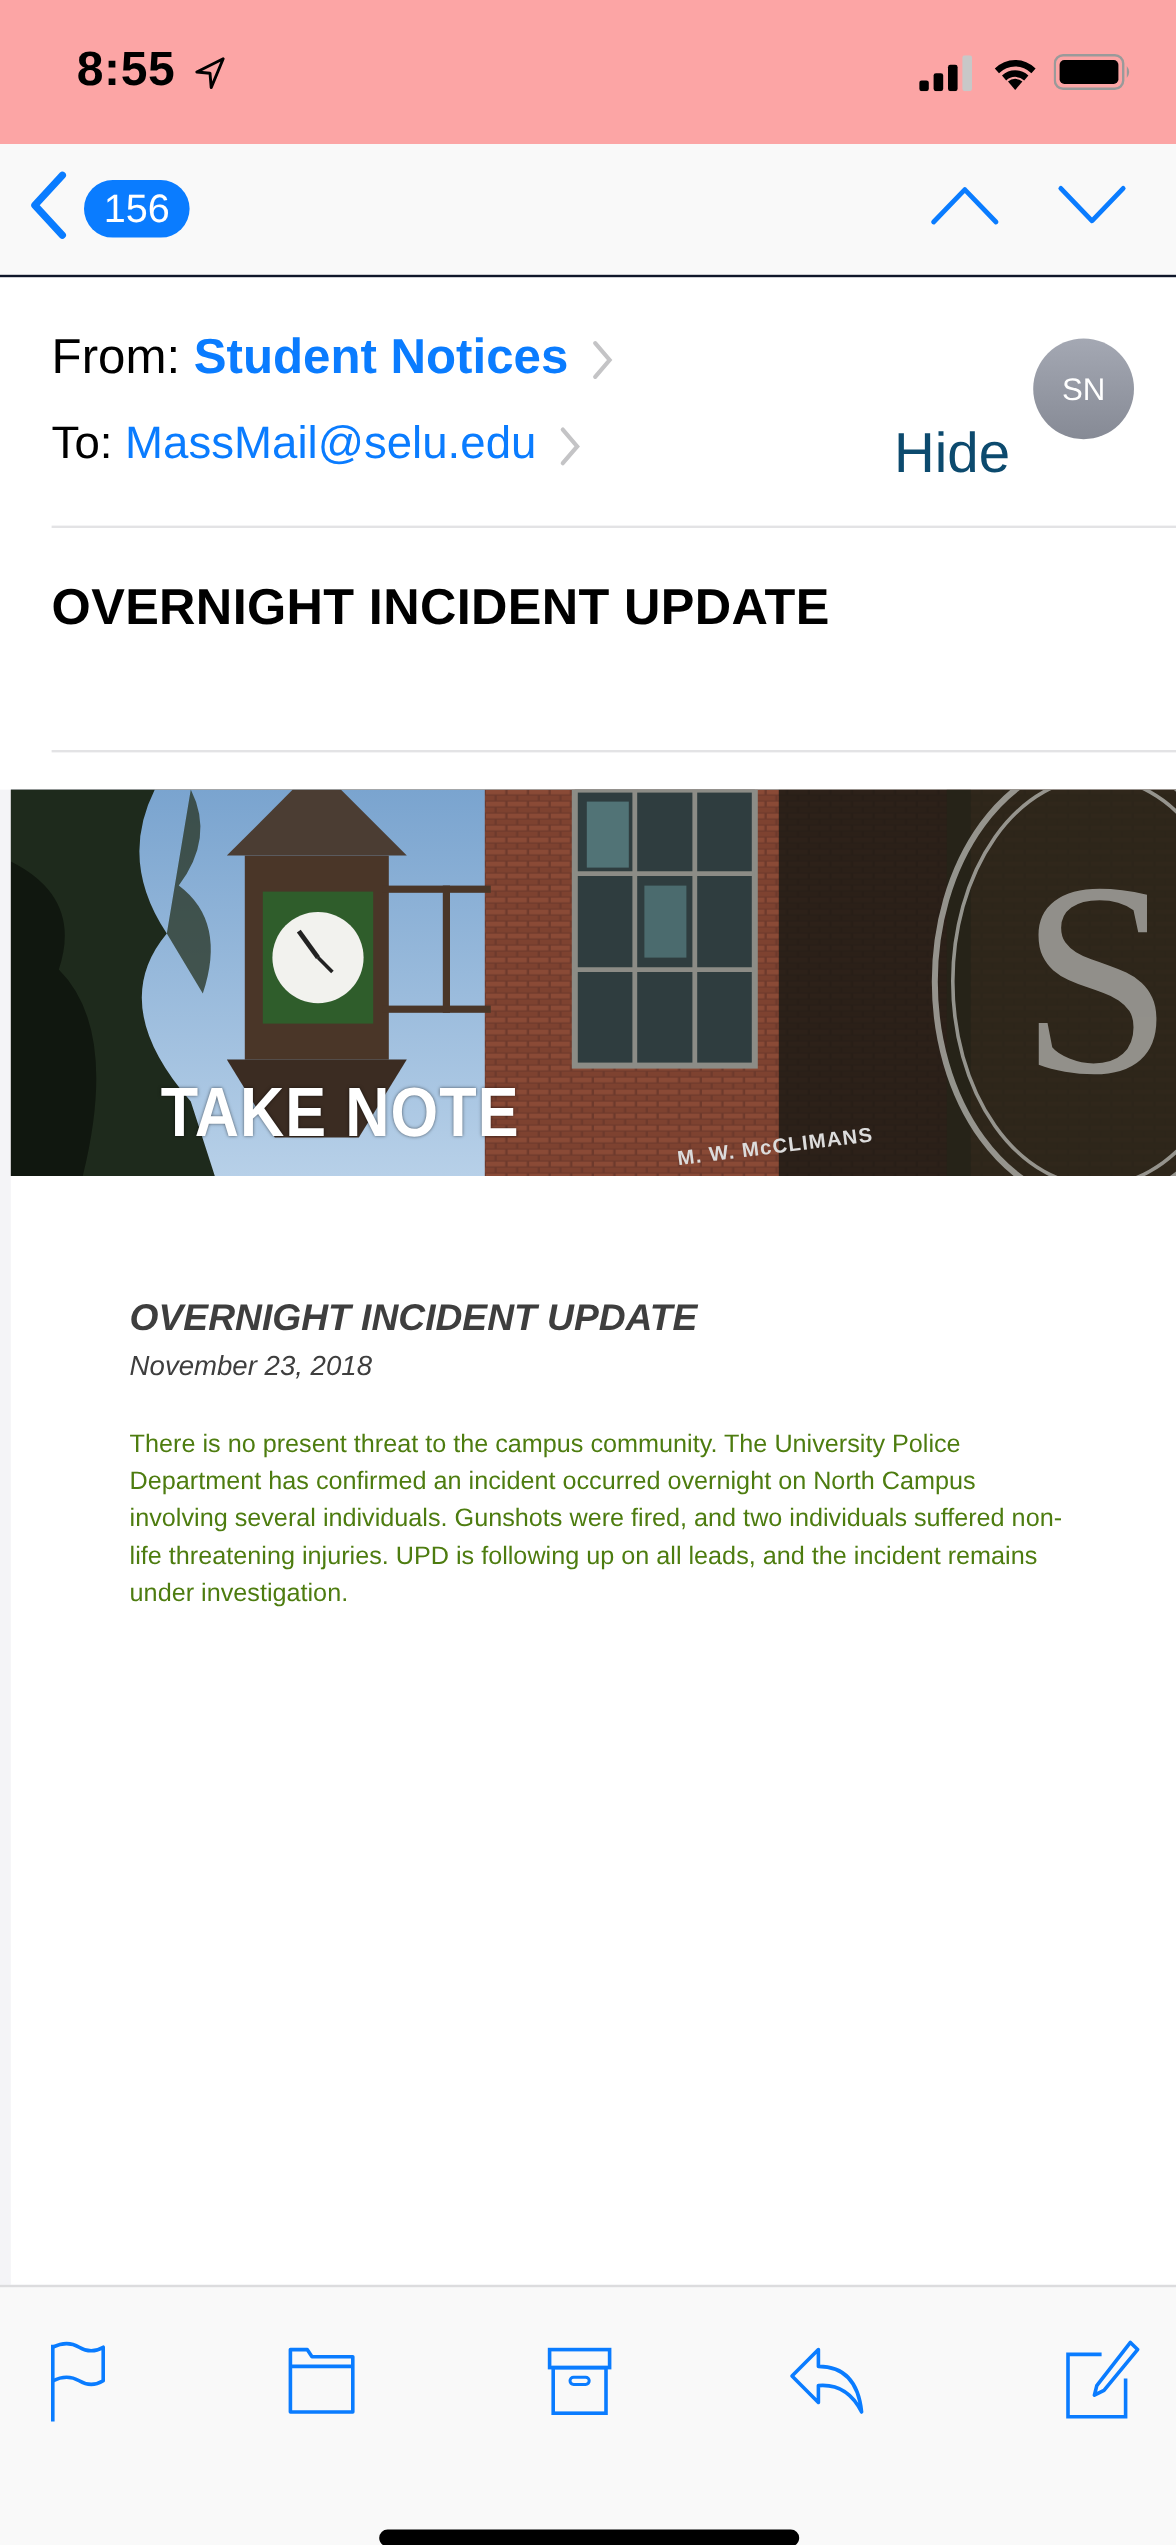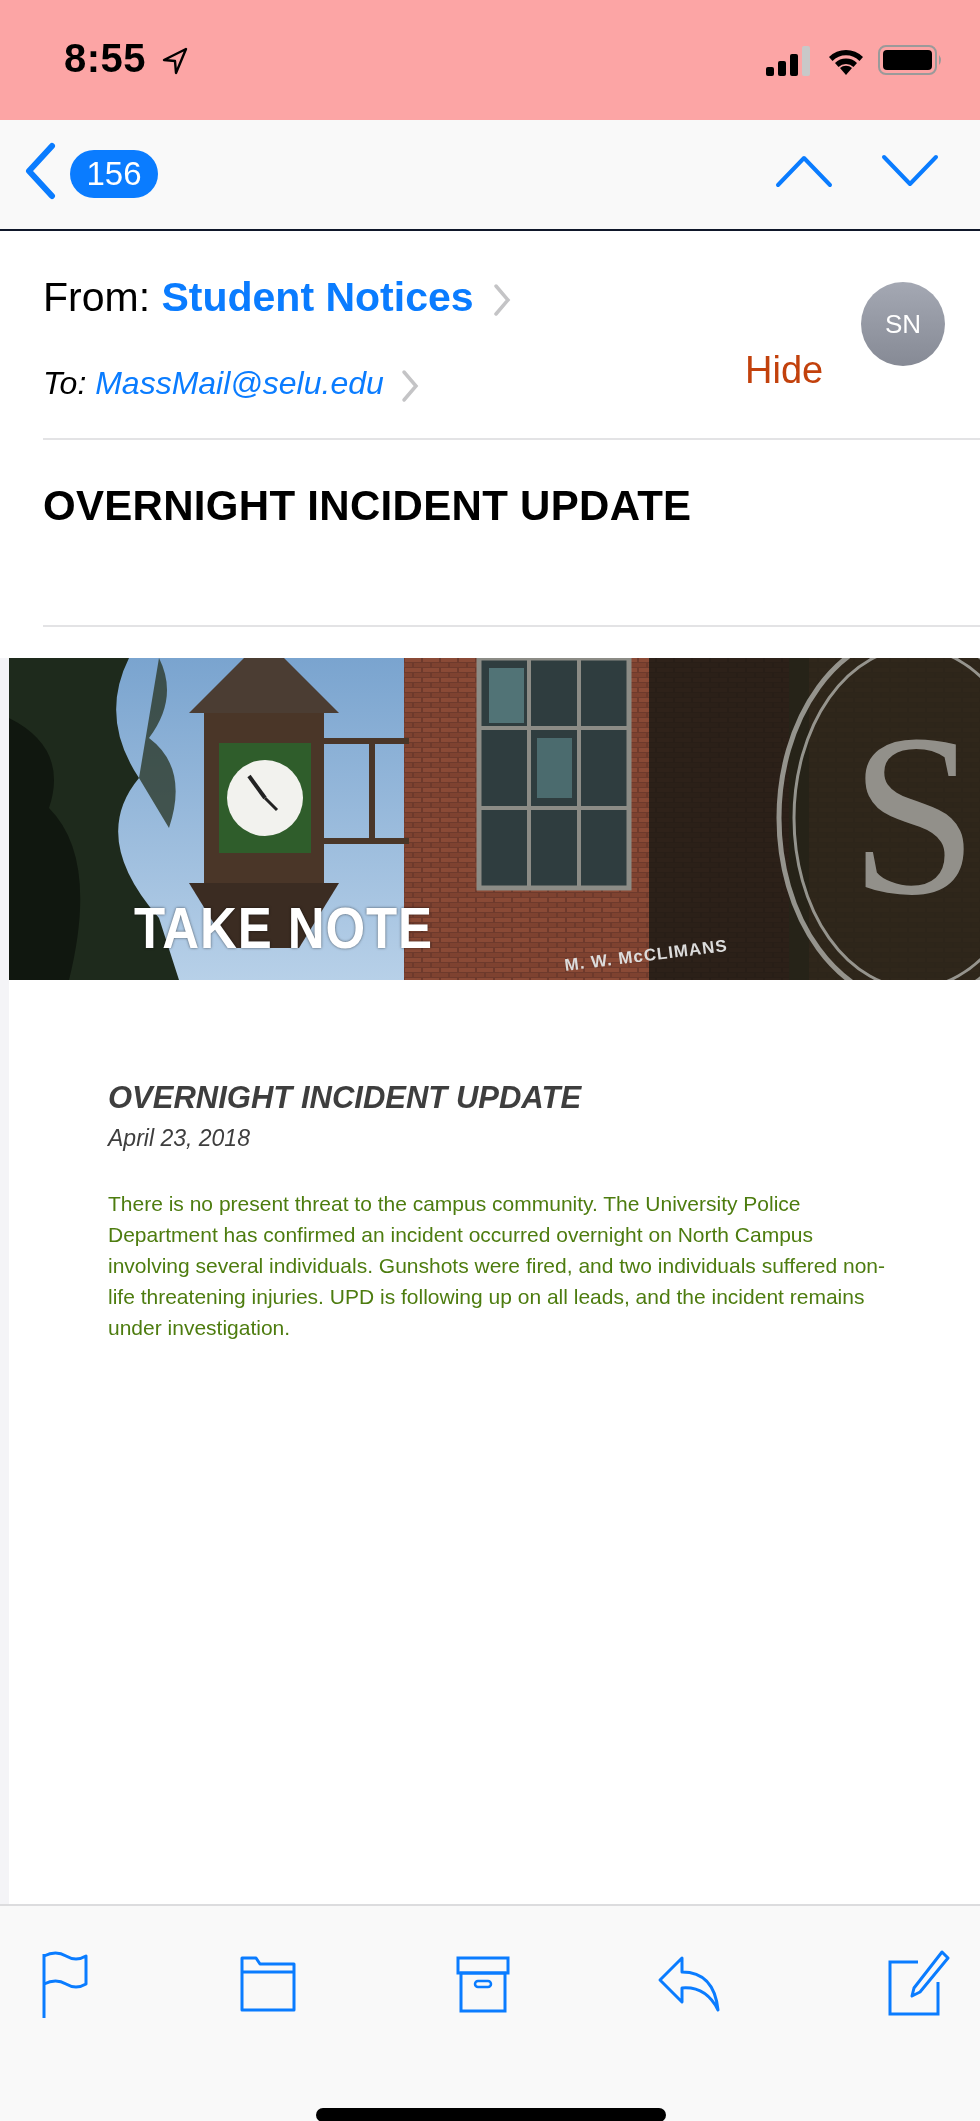--- a/index.html
+++ b/index.html
@@ -17,26 +17,26 @@
     
     .nav-bar { position: absolute; left: 0; top: 120px; width: 980px; height: 111px; background: #f9f9f9; border-bottom: 2px solid #0f172a; }
     .back-chevron { position: absolute; left: 22px; top: 22px; width: 36px; height: 58px; cursor: pointer; }
     .badge { position: absolute; left: 70px; top: 30px; height: 48px; min-width: 88px; padding: 0 14px; border-radius: 24px; background: #0a7cff; color: #fff; font-size: 33px; line-height: 48px; text-align: center; cursor: pointer; }
     .nav-up { position: absolute; left: 774px; top: 30px; width: 60px; height: 40px; cursor: pointer; }
     .nav-down { position: absolute; left: 880px; top: 30px; width: 60px; height: 40px; cursor: pointer; }
 
     
     .header { position: absolute; left: 0; top: 232px; width: 792px; height: 396px; background: #fff; }
     .from-row { position: absolute; left: 43px; top: 42px; font-size: 41px; white-space: nowrap; }
-    .to-row { position: absolute; left: 43px; top: 133px; font-size: 32px; white-space: nowrap; font-style: italic; }
+    .to-row { position: absolute; left: 43px; top: 117px; font-size: 38px; white-space: nowrap; }
     .lbl { color: #000; }
     .sender { color: #0a7cff; font-weight: 600; cursor: pointer; }
     .recipient { color: #0a7cff; cursor: pointer; }
     .chev-small { display: inline-block; vertical-align: middle; margin-left: 8px; }
-    .hide-link { position: absolute; left: 745px; top: 117px; font-size: 38px; color: #c2410c; cursor: pointer; }
+    .hide-link { position: absolute; left: 745px; top: 117px; font-size: 47px; color: #0c4a6e; cursor: pointer; }
     .avatar { position: absolute; left: 861px; top: 50px; width: 84px; height: 84px; border-radius: 50%; background: linear-gradient(#a4a8b3, #868a95); color: #fff; font-size: 26px; line-height: 84px; text-align: center; cursor: pointer; }
     .divider1 { position: absolute; left: 43px; top: 206px; width: 937px; height: 2px; background: #e3e3e5; }
     .subject { position: absolute; left: 43px; top: 250px; font-size: 42px; font-weight: 600; color: #000; letter-spacing: 0.3px; }
     .date { position: absolute; left: 43px; top: 304px; font-size: 37px; color: #8e8e93; }
     .divider2 { position: absolute; left: 43px; top: 393px; width: 937px; height: 2px; background: #e3e3e5; }
 
     
     .mail-body { position: absolute; left: 0; top: 628px; width: 980px; height: 1276px; background: #fff; }
     .left-strip { position: absolute; left: 0; top: 30px; width: 9px; height: 1246px; background: #f4f4f7; }
     .banner { position: absolute; left: 9px; top: 30px; width: 971px; height: 322px; overflow: hidden; background: #2a2520; }
@@ -164,21 +164,21 @@
 
       <ellipse cx="905" cy="160" rx="135" ry="185" fill="none" stroke="#a8a8a2" stroke-width="5" opacity="0.85"></ellipse>
       <ellipse cx="905" cy="160" rx="120" ry="170" fill="none" stroke="#a8a8a2" stroke-width="3" opacity="0.85"></ellipse>
       <text x="905" y="235" font-family="'Liberation Serif', 'DejaVu Serif', serif" font-size="230" fill="#9d9c97" opacity="0.9" text-anchor="middle">S</text>
     </svg>
     <div class="banner-title">TAKE NOTE</div>
     <div class="building-text">M. W. McCLIMANS</div>
   </div>
 
   <div class="article-title">OVERNIGHT INCIDENT UPDATE</div>
-  <div class="article-date">April 23, 2018</div>
+  <div class="article-date">November 23, 2018</div>
   <p class="article-text">There is no present threat to the campus community. The University Police Department has confirmed an incident occurred overnight on North Campus involving several individuals. Gunshots were fired, and two individuals suffered non-life threatening injuries. UPD is following up on all leads, and the incident remains under investigation.</p>
 </div>
 
 <div class="toolbar">
   <svg class="tb-btn" style="left:38px" viewBox="0 0 70 70">
     <path d="M6 4 L6 68" stroke="#0a7cff" stroke-width="3" fill="none"></path>
     <path d="M6 6 Q18 0 28 6 Q38 12 48 6 L48 34 Q38 40 28 34 Q18 28 6 34" fill="none" stroke="#0a7cff" stroke-width="3" stroke-linejoin="round"></path>
   </svg>
   <svg class="tb-btn" style="left:238px" viewBox="0 0 70 70">
     <path d="M4 8 L18 8 L22 14 L56 14 L56 60 L4 60 Z" fill="none" stroke="#0a7cff" stroke-width="3" stroke-linejoin="round"></path>

